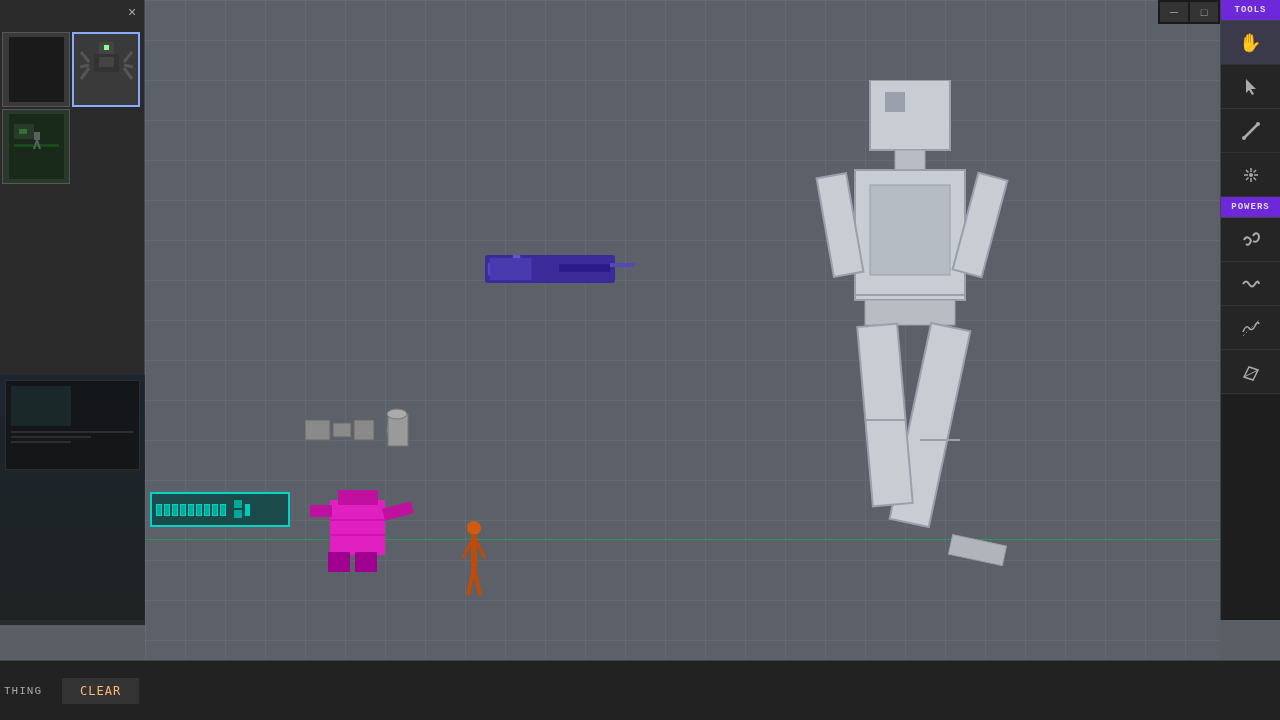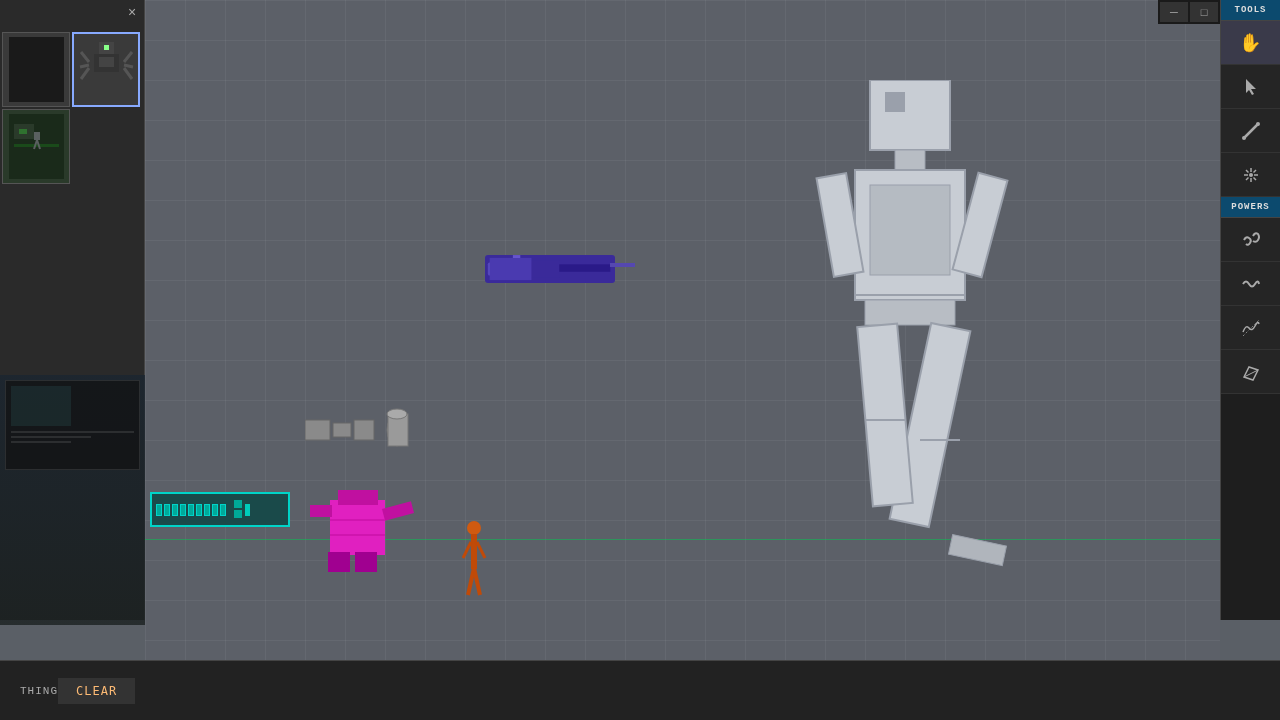--- a/index.html
+++ b/index.html
@@ -102,21 +102,22 @@
     #bottom-bar {
       position: absolute;
       bottom: 0;
       left: 0;
       right: 0;
       height: 60px;
       background: #222;
       border-top: 1px solid #444;
       display: flex;
       align-items: center;
-      padding: 0 20px;
+      padding: 0 4px;
+      gap: 20px;
     }
 
     
     #right-toolbar {
       position: absolute;
       right: 0;
       top: 0;
       width: 60px;
       height: 620px;
       background: #1e1e1e;
@@ -124,21 +125,21 @@
       display: flex;
       flex-direction: column;
     }
 
     .toolbar-section {
       display: flex;
       flex-direction: column;
     }
 
     .toolbar-header {
-      background: #0c4a6e;
+      background: #6d28d9;
       color: #ddd;
       font-size: 9px;
       letter-spacing: 1px;
       text-align: center;
       padding: 5px 2px;
       border-bottom: 1px solid #444;
       font-weight: bold;
       text-transform: uppercase;
     }
 

